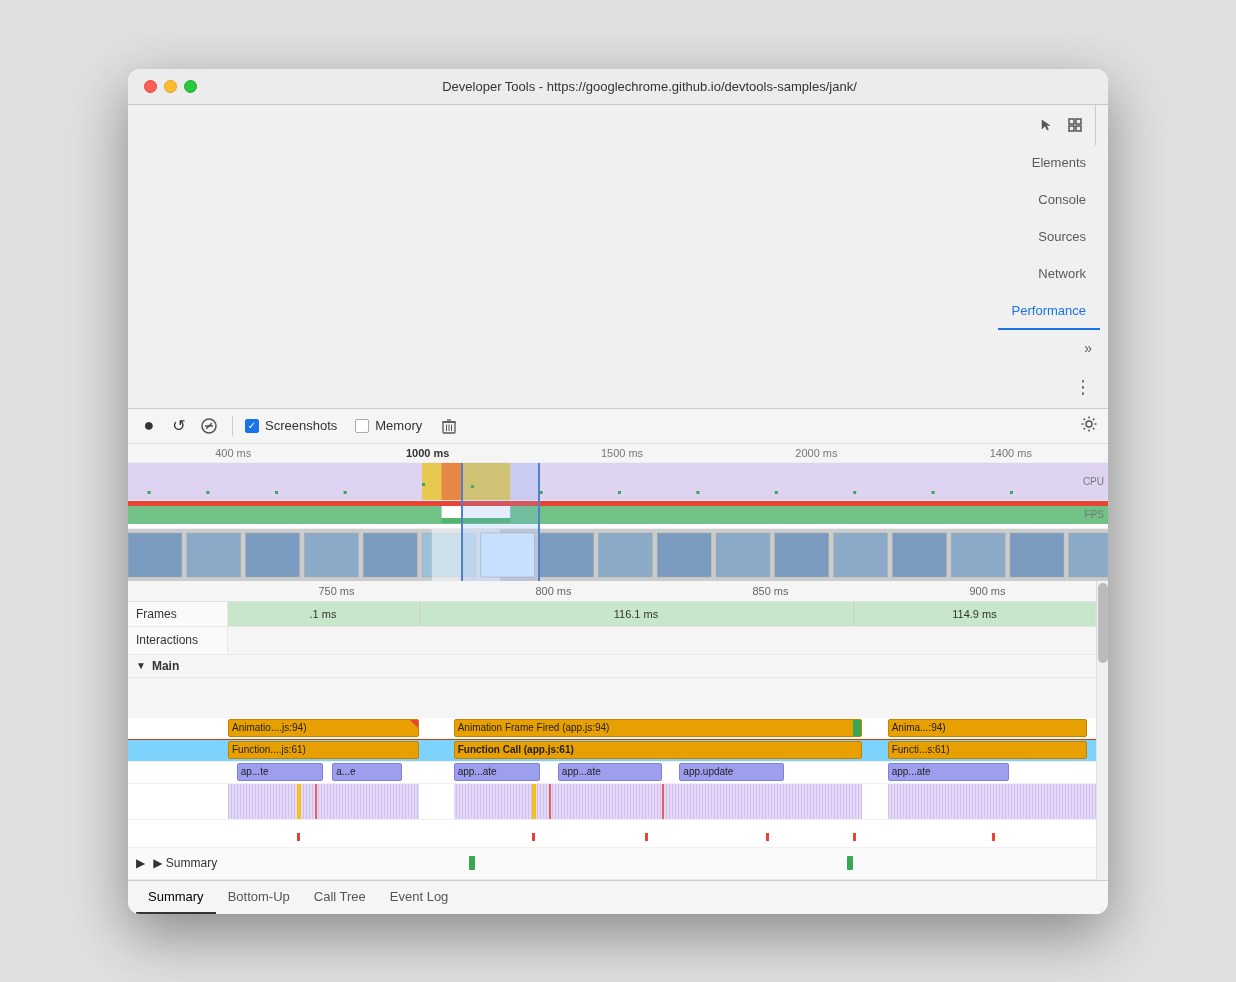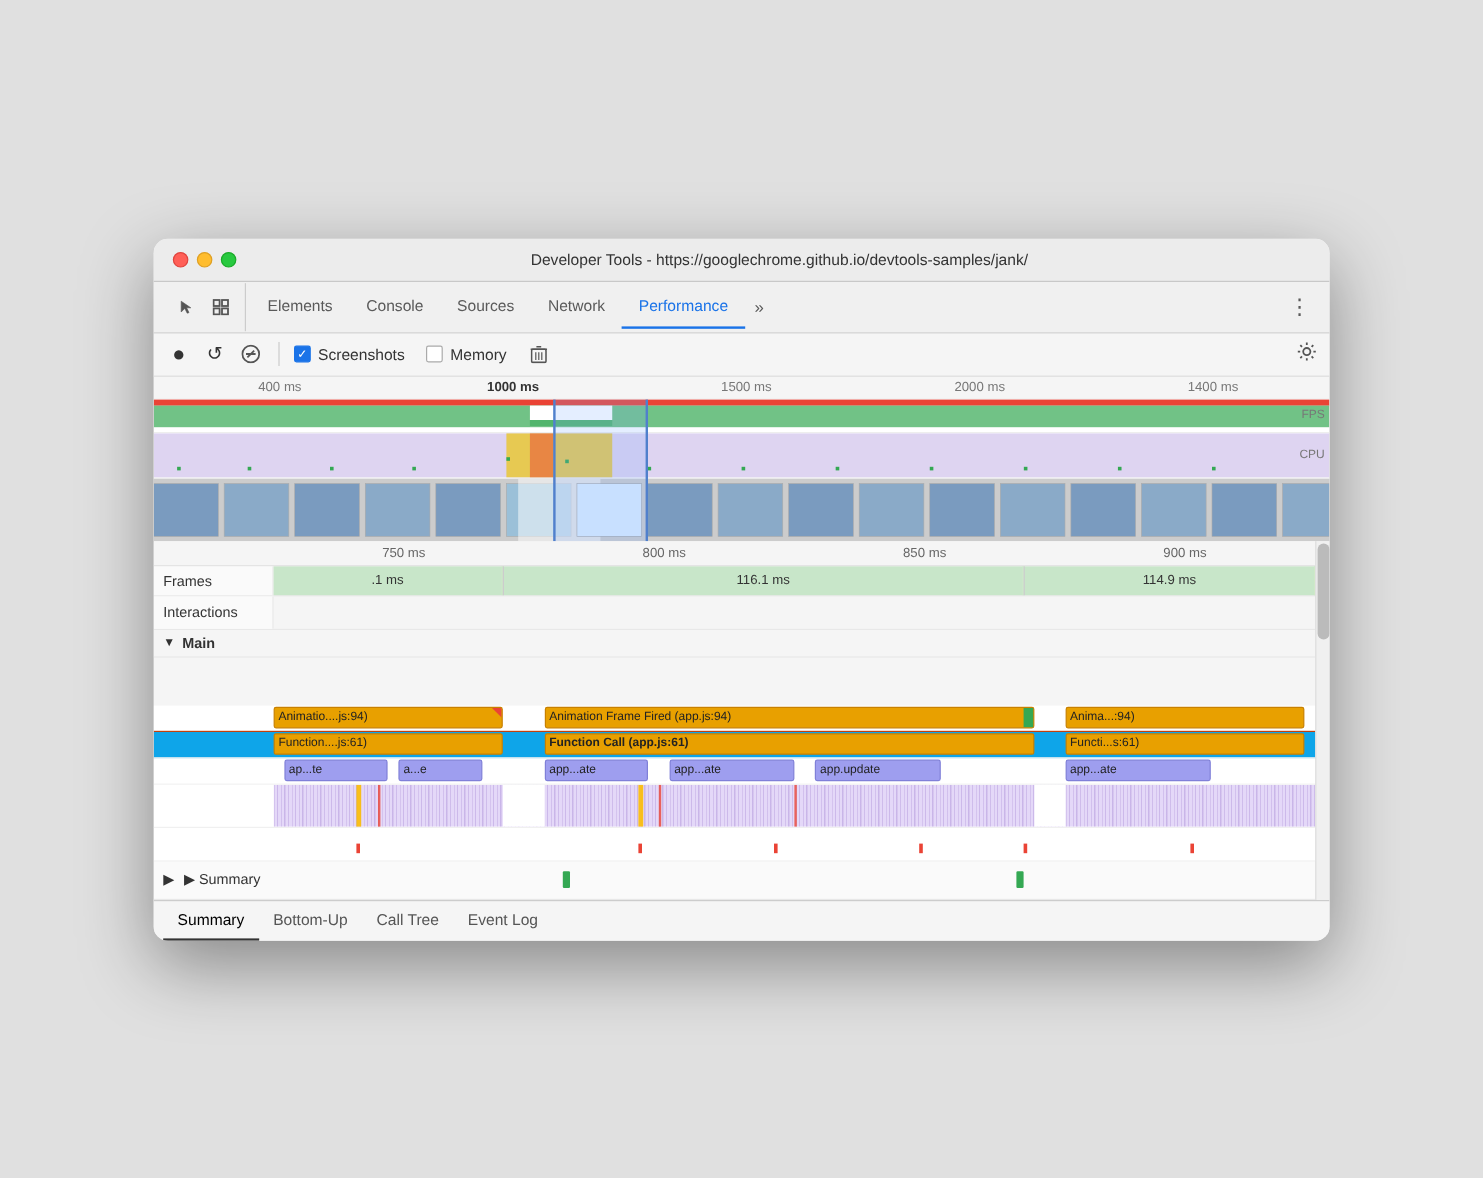--- a/index.html
+++ b/index.html
@@ -44,23 +44,24 @@
       text-align: center;
       font-size: 13px;
       color: #333;
       font-weight: 500;
     }
     
     .devtools-nav {
       background: #f0f0f0;
       border-bottom: 1px solid #ccc;
       display: flex;
-      align-items: center;
+      align-items: flex-end;
       padding: 0 8px;
       gap: 0;
+      flex-direction: column;
     }
     .nav-icons {
       display: flex;
       align-items: center;
       gap: 4px;
       padding: 8px 8px;
       border-right: 1px solid #ccc;
       margin-right: 4px;
     }
     .nav-icon-btn {
@@ -377,32 +378,20 @@
 
     <div style="display:flex; align-items:center; padding: 3px 0; padding-left: 8px; font-size:11px; color:#777; background:#f5f5f5; border-bottom:1px solid #eee; position:relative;">
       <span style="flex:1; text-align:center;">400 ms</span>
       <span style="flex:1; text-align:center; font-weight:600; color:#333;">1000 ms</span>
       <span style="flex:1; text-align:center;">1500 ms</span>
       <span style="flex:1; text-align:center;">2000 ms</span>
       <span style="flex:1; text-align:center;">1400 ms</span>
     </div>
 
     <div class="overview-wrapper">
-
-      <div style="height:28px; background:#fff; position:relative; border-bottom:1px solid #eee;">
-
-        <div style="position:absolute; top:0; left:0; right:0; height:5px; background:#ea4335;"></div>
-
-        <svg width="100%" height="100%" style="position:absolute;top:0;left:0;">
-          <rect x="0%" y="5" width="100%" height="18" fill="#34a853" opacity="0.7"></rect>
-          <rect x="32%" y="5" width="7%" height="12" fill="#fff"></rect>
-          <rect x="32%" y="17" width="7%" height="5" fill="#34a853" opacity="0.5"></rect>
-        </svg>
-        <span style="position:absolute;right:4px;top:50%;transform:translateY(-50%);font-size:10px;color:#777;">FPS</span>
-      </div>
 
       <div style="height:38px; background:#fff; position:relative; border-bottom:1px solid #eee;">
         <svg width="100%" height="100%" style="position:absolute;top:0;left:0;">
 
           <rect x="0" y="0" width="100%" height="100%" fill="#c8b8e8" opacity="0.6"></rect>
 
           <rect x="30%" y="0" width="9%" height="100%" fill="#e8c840" opacity="0.9"></rect>
 
           <rect x="2%" y="28" width="3px" height="3px" fill="#34a853"></rect>
           <rect x="8%" y="28" width="3px" height="3px" fill="#34a853"></rect>
@@ -416,20 +405,32 @@
           <rect x="66%" y="28" width="3px" height="3px" fill="#34a853"></rect>
           <rect x="74%" y="28" width="3px" height="3px" fill="#34a853"></rect>
           <rect x="82%" y="28" width="3px" height="3px" fill="#34a853"></rect>
           <rect x="90%" y="28" width="3px" height="3px" fill="#34a853"></rect>
 
           <rect x="32%" y="0" width="2%" height="100%" fill="#ea4335" opacity="0.5"></rect>
         </svg>
         <span style="position:absolute;right:4px;top:50%;transform:translateY(-50%);font-size:10px;color:#777;">CPU</span>
       </div>
 
+      <div style="height:28px; background:#fff; position:relative; border-bottom:1px solid #eee;">
+
+        <div style="position:absolute; top:0; left:0; right:0; height:5px; background:#ea4335;"></div>
+
+        <svg width="100%" height="100%" style="position:absolute;top:0;left:0;">
+          <rect x="0%" y="5" width="100%" height="18" fill="#34a853" opacity="0.7"></rect>
+          <rect x="32%" y="5" width="7%" height="12" fill="#fff"></rect>
+          <rect x="32%" y="17" width="7%" height="5" fill="#34a853" opacity="0.5"></rect>
+        </svg>
+        <span style="position:absolute;right:4px;top:50%;transform:translateY(-50%);font-size:10px;color:#777;">FPS</span>
+      </div>
+
 
       <div style="height:52px; background:#ccc; position:relative; overflow:hidden;">
         <svg width="100%" height="100%" style="position:absolute;top:0;left:0;">
 
           <rect x="0%" y="4" width="5.5%" height="44" fill="#7a9bbf" stroke="#aaa" stroke-width="0.5"></rect>
           <rect x="6%" y="4" width="5.5%" height="44" fill="#8aaac8" stroke="#aaa" stroke-width="0.5"></rect>
           <rect x="12%" y="4" width="5.5%" height="44" fill="#7a9bbf" stroke="#aaa" stroke-width="0.5"></rect>
           <rect x="18%" y="4" width="5.5%" height="44" fill="#8aaac8" stroke="#aaa" stroke-width="0.5"></rect>
           <rect x="24%" y="4" width="5.5%" height="44" fill="#7a9bbf" stroke="#aaa" stroke-width="0.5"></rect>
           <rect x="30%" y="4" width="5.5%" height="44" fill="#9bc0d8" stroke="#aaa" stroke-width="0.5"></rect>
@@ -504,21 +505,21 @@
             <span>Animation Frame Fired (app.js:94)</span>
           </div>
           <div class="flame-block flame-gold" style="left:76%;width:23%;">
             <span>Anima...:94)</span>
           </div>
 
           <div style="position:absolute;left:72%;top:2px;width:8px;height:16px;background:#34a853;"></div>
         </div>
       </div>
 
-      <div style="height:22px; position:relative; background:#0ea5e9; border-bottom:1px solid #f0f0f0;">
+      <div style="height:22px; position:relative; background:#7dd3fc; border-bottom:1px solid #f0f0f0;">
         <div style="position:absolute; left:100px; right:0; top:0; bottom:0;">
           <div class="flame-block flame-gold" style="left:0%;width:22%;">
             <span>Function....js:61)</span>
           </div>
           <div class="flame-block flame-gold" style="left:26%;width:47%;font-weight:bold;">
             <span>Function Call (app.js:61)</span>
           </div>
           <div class="flame-block flame-gold" style="left:76%;width:23%;">
             <span>Functi...s:61)</span>
           </div>

